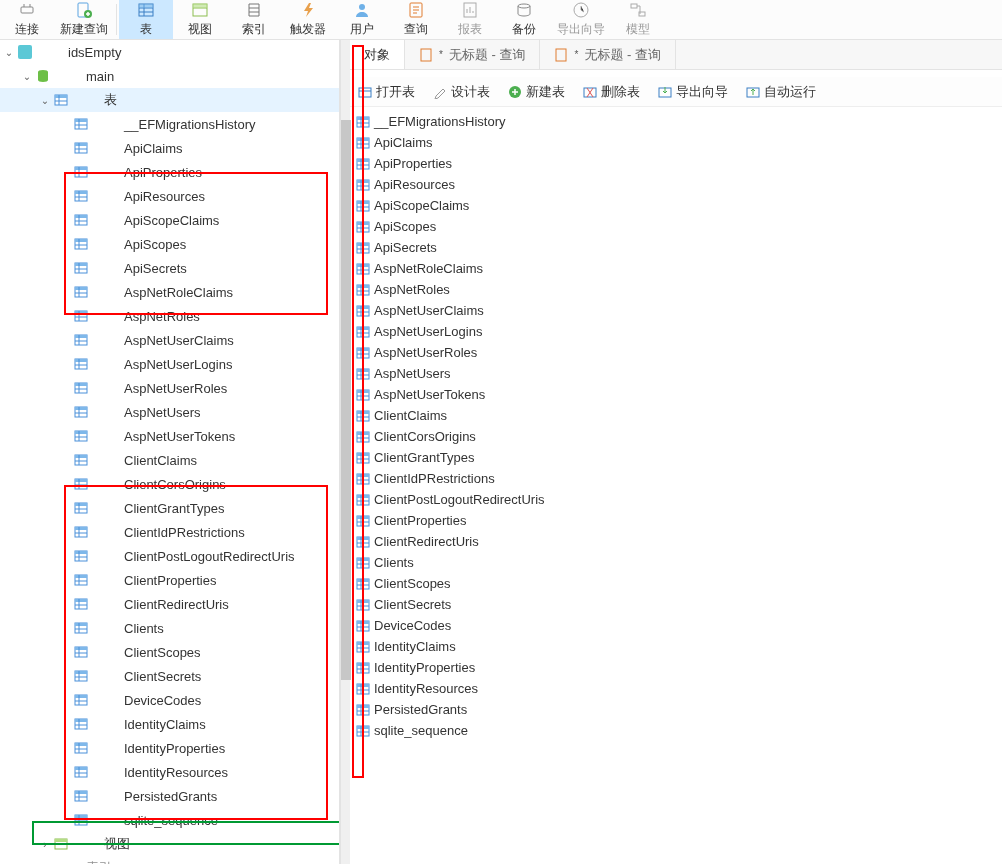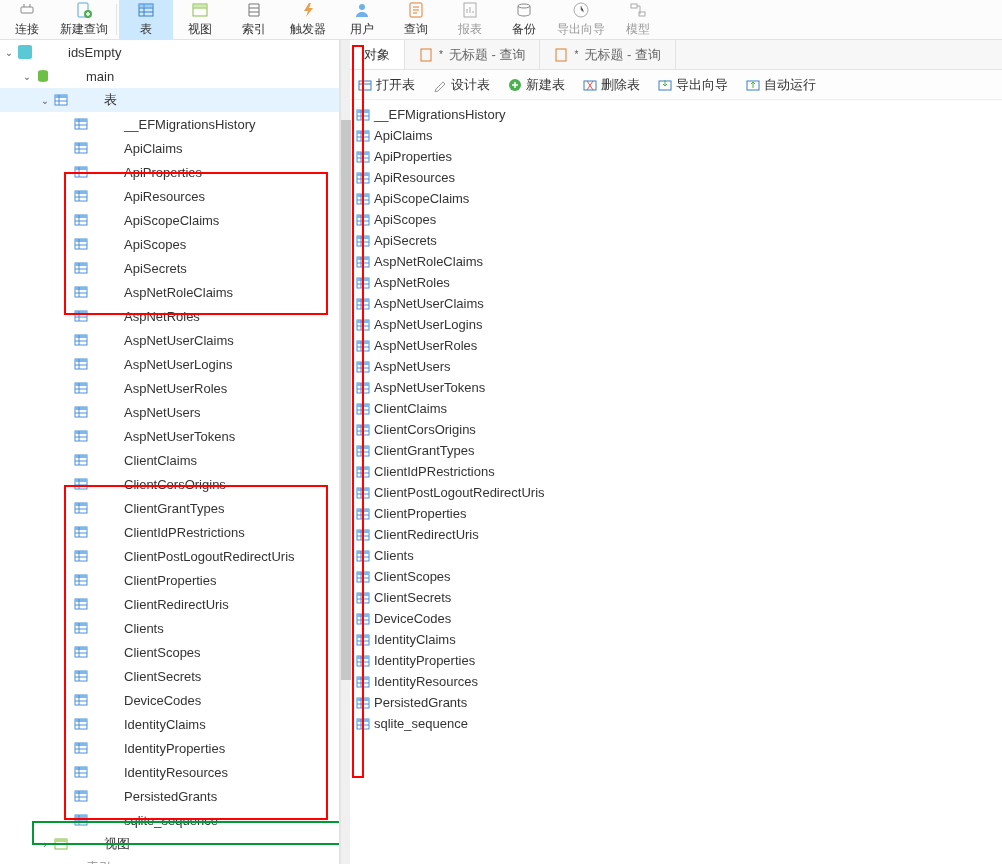--- a/index.html
+++ b/index.html
@@ -20,21 +20,21 @@
     .table-ico { width:14px; height:14px; display:inline-flex; align-items:center; justify-content:center; flex-shrink:0; }
     .hl-box { position:absolute; pointer-events:none; z-index:5; }
     .hl-red { border:2px solid #ff0000; }
     .hl-green { border:2px solid #009933; }
     .content { flex:1; display:flex; flex-direction:column; position:relative; }
     .tabbar { display:flex; height:30px; background:#f7f7f7; border-bottom:1px solid #e3e3e3; }
     .tab { display:flex; align-items:center; padding:0 14px; gap:6px; font-size:13px; cursor:pointer; }
     .tab.active { background:#fff; border-right:1px solid #e3e3e3; }
     .tab:not(.active) { border-right:1px solid #e3e3e3; color:#666; }
     .star { color:#555; font-size:10px; }
-    .obj-toolbar { display:flex; align-items:center; height:30px; padding-left:8px; gap:18px; border-bottom:1px solid #eee; background:#fdfdfd; }
+    .obj-toolbar { display:flex; align-items:center; height:30px; padding-left:8px; gap:18px; border-bottom:1px solid #eee; background:#fdfdfd;margin-top:7px; }
     .obj-btn { display:flex; align-items:center; gap:4px; cursor:pointer; font-size:13px; white-space:nowrap; }
     .obj-list { padding:4px 6px; overflow-y:auto; flex:1; position:relative; }
     .obj-row { display:flex; align-items:center; height:21px; gap:4px; cursor:pointer; }
     svg { display:block; }
     .scroll-stub { width:10px; background:#f0f0f0; border-left:1px solid #e3e3e3; position:relative; }
     .scroll-thumb { position:absolute; left:0; width:10px; background:#c7c7c7; }
   </style>
 </head>
 <body>
 

